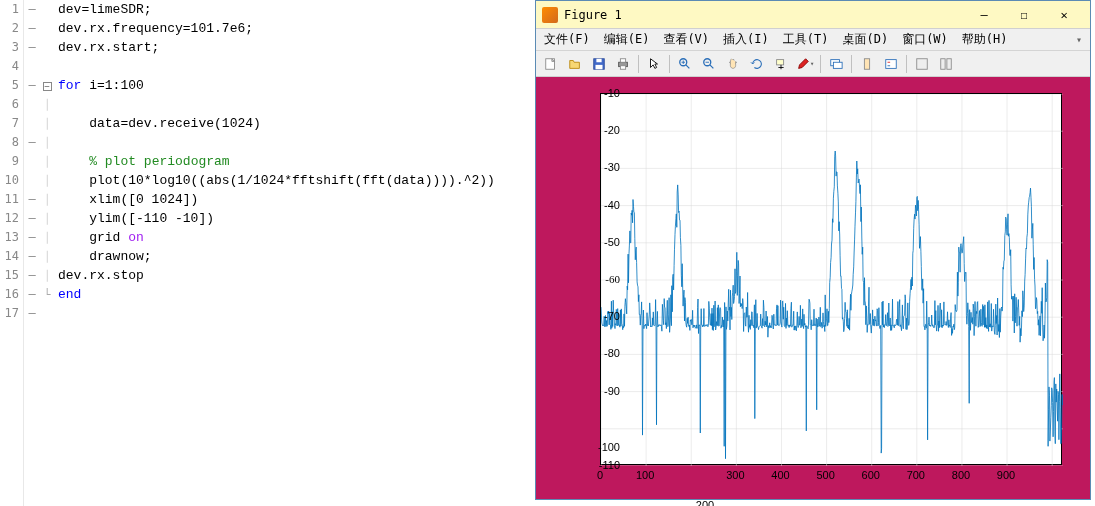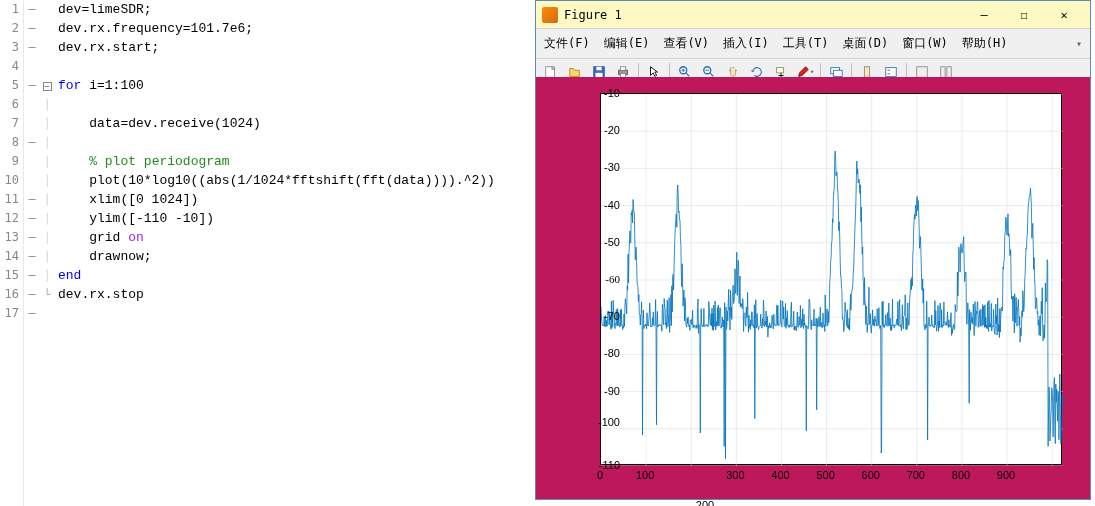--- a/index.html
+++ b/index.html
@@ -87,21 +87,21 @@
   margin-right: 6px;
 }
 .titlebar .title { flex: 1; font-size: 12px; color: #000; }
 .winbtns { display: flex; gap: 0; }
 .winbtn {
   width: 40px; height: 24px;
   display: flex; align-items: center; justify-content: center;
   font-size: 12px; color: #000;
 }
 .menubar {
-  height: 30px;
+  height: 22px;
   background: #f0f0f0;
   display: flex;
   align-items: center;
   padding: 0 4px;
   font-size: 12px;
   gap: 6px;
   border-bottom: 1px solid #d4d4d4;
 }
 .menubar span { padding: 2px 4px; }
 .menubar .drop { margin-left: auto; font-size: 10px; color: #666; padding-right:4px; }
@@ -222,22 +222,22 @@
       <div><span class="kw">for</span> i=1:100</div>
       <div></div>
       <div>    data=dev.receive(1024)</div>
       <div></div>
       <div>    <span class="comment">% plot periodogram</span></div>
       <div>    plot(10*log10((abs(1/1024*fftshift(fft(data)))).^2))</div>
       <div>    xlim([0 1024])</div>
       <div>    ylim([-110 -10])</div>
       <div>    grid <span class="on">on</span></div>
       <div>    drawnow;</div>
+      <div>dev.rx.stop</div>
       <div><span class="kw">end</span></div>
-      <div>dev.rx.stop</div>
     </div>
 </div>
 
 <div class="figwin">
   <div class="titlebar">
     <div class="mlicon"></div>
     <div class="title">Figure 1</div>
     <div class="winbtns">
       <div class="winbtn">—</div>
       <div class="winbtn">☐</div>
@@ -394,21 +394,21 @@
     <div id="yticks">
         <div class="yticklabel" style="top: 16px;">-10</div>
         <div class="yticklabel" style="top: 53.2px;">-20</div>
         <div class="yticklabel" style="top: 90.4px;">-30</div>
         <div class="yticklabel" style="top: 127.6px;">-40</div>
         <div class="yticklabel" style="top: 164.8px;">-50</div>
         <div class="yticklabel" style="top: 202px; font-family: Liberation Serif, serif;">-60</div>
         <div class="yticklabel" style="top: 239.2px;">-70</div>
         <div class="yticklabel" style="top: 276.4px;">-80</div>
         <div class="yticklabel" style="top: 313.6px;">-90</div>
-        <div class="yticklabel" style="top: 345px;">-100</div>
+        <div class="yticklabel" style="top: 370px;">-100</div>
         <div class="yticklabel" style="top: 388px;">-110</div>
       </div>
     <div id="xticks">
         <div class="xticklabel" style="left: 64px;">0</div>
         <div class="xticklabel" style="left: 109.117px;">100</div>
         <div class="xticklabel" style="left: 169px; margin-top: 30px;">200</div>
         <div class="xticklabel" style="left: 199.352px;">300</div>
         <div class="xticklabel" style="left: 244.469px;">400</div>
         <div class="xticklabel" style="left: 289.586px;">500</div>
         <div class="xticklabel" style="left: 334.703px;">600</div>

